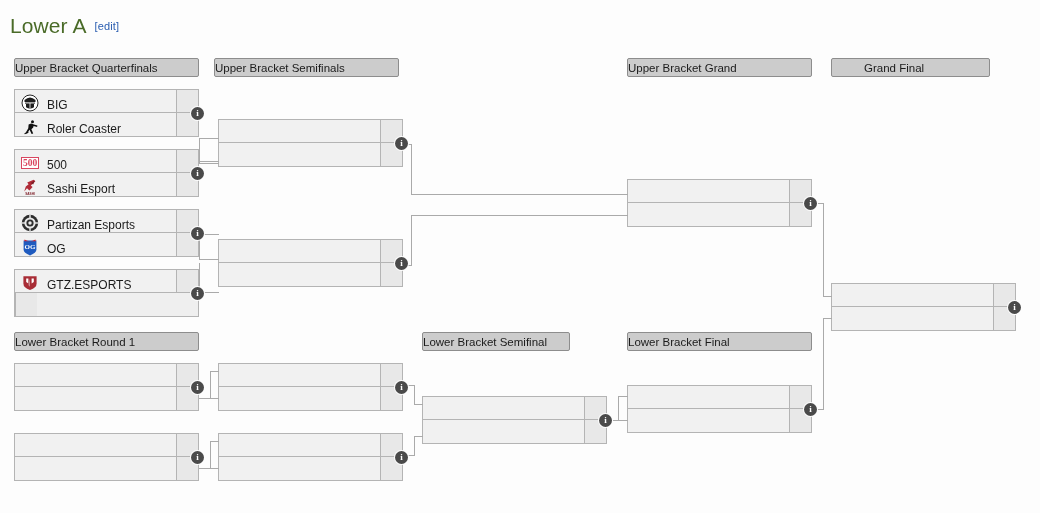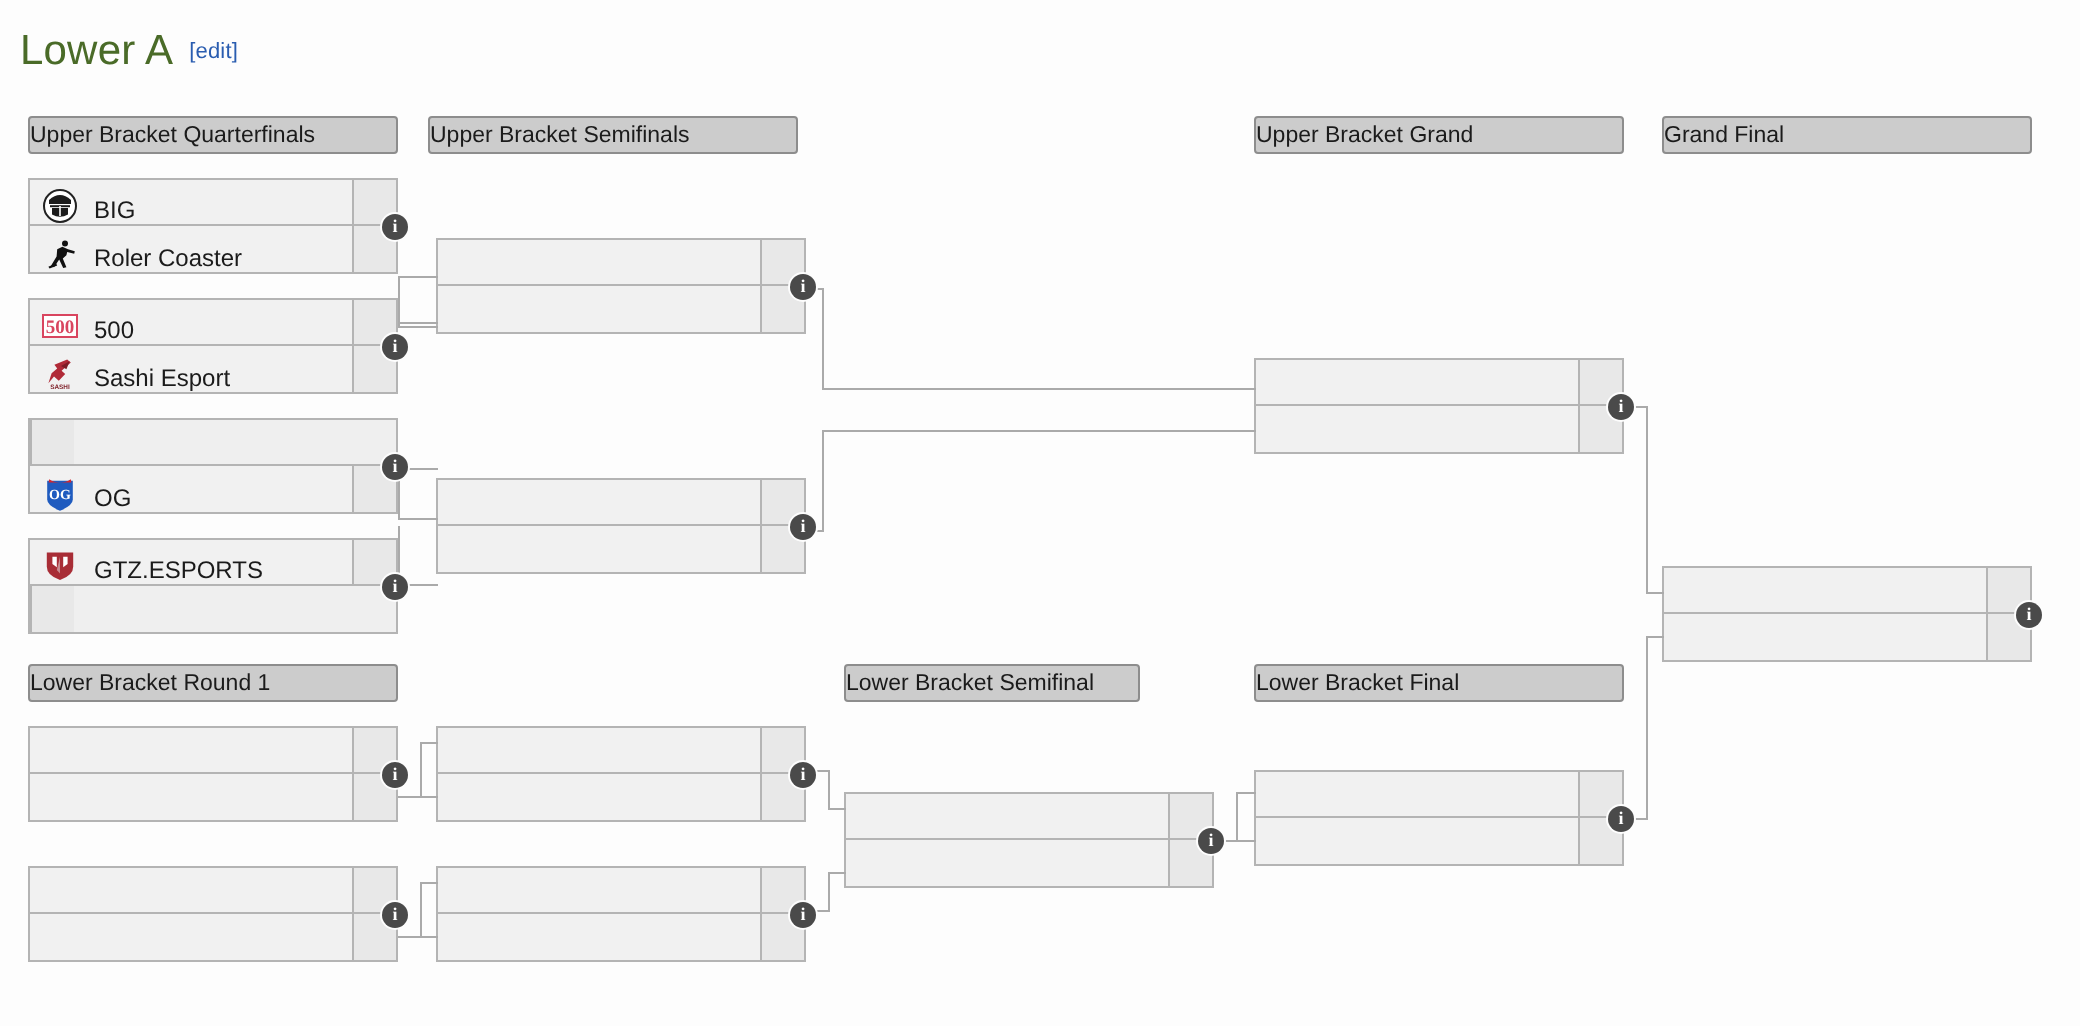--- a/index.html
+++ b/index.html
@@ -142,21 +142,21 @@
 
 <div id="bracket-root">
 
   <div class="page-title">
     <span>Lower A</span><span class="edit-link">[edit]</span>
   </div>
 
   <div class="round-header" style="left:14px;  top:58px;  width:185px;">Upper Bracket Quarterfinals</div>
   <div class="round-header" style="left:214px; top:58px;  width:185px;">Upper Bracket Semifinals</div>
   <div class="round-header" style="left:627px; top:58px;  width:185px;">Upper Bracket Grand</div>
-  <div class="round-header" style="left:831px; top:58px;  width:185px;">Grand Final</div>
+  <div class="round-header" style="left:831px; top:58px;  width:159px;padding-left:32px;">Grand Final</div>
 
   <div class="round-header" style="left:14px;  top:332px; width:185px;">Lower Bracket Round 1</div>
   <div class="round-header" style="left:422px; top:332px; width:148px;">Lower Bracket Semifinal</div>
   <div class="round-header" style="left:627px; top:332px; width:185px;">Lower Bracket Final</div>
 
   <div class="ln h" style="left:199px; top:138px; width:20px;"></div>
   <div class="ln v" style="left:199px; top:138px; height:25px;"></div>
   <div class="ln h" style="left:199px; top:163px; width:20px;"></div>
 
   <div class="ln h" style="left:199px; top:161px; width:20px;"></div>
@@ -261,20 +261,35 @@
         </span>
         <span class="teamname">Sashi Esport</span>
       </div>
       <div class="scorecell"></div>
     </div>
     <div class="infobtn" style="right:-6px; top:17px;">i</div>
   </div>
 
   <div class="match" style="left:14px; top:209px; width:185px; height:48px;">
     <div class="opp top">
+      <div class="namecell">
+        <span class="logo">
+          <svg width="18" height="18" viewBox="0 0 18 18">
+            <circle cx="9" cy="9" r="8.2" fill="#2e2e2e"></circle>
+            <circle cx="9" cy="9" r="5.6" fill="#e9e9e9"></circle>
+            <circle cx="9" cy="9" r="3.6" fill="#2e2e2e"></circle>
+            <circle cx="9" cy="9" r="1.7" fill="#e9e9e9"></circle>
+            <rect x="8.3" y="0.6" width="1.4" height="4" fill="#e9e9e9"></rect>
+            <rect x="8.3" y="13.4" width="1.4" height="4" fill="#e9e9e9"></rect>
+            <rect x="0.6" y="8.3" width="4" height="1.4" fill="#e9e9e9"></rect>
+            <rect x="13.4" y="8.3" width="4" height="1.4" fill="#e9e9e9"></rect>
+          </svg>
+        </span>
+        <span class="teamname">Partizan Esports</span>
+      </div>
       <div class="scorecell"></div>
     </div>
     <div class="opp">
       <div class="namecell">
         <span class="logo">
           <svg width="18" height="18" viewBox="0 0 18 18">
             <path d="M2.6 2.4 h12.8 v9.4 q0 3 -6.4 5.6 Q2.6 14.8 2.6 11.8 Z" fill="#1f5bbf"></path>
             <path d="M3.6 1.6 q2.4 1.6 5.4 1.6 t5.4 -1.6 l0.3 1.6 H3.3 Z" fill="#d6262c"></path>
             <text x="9" y="11.4" font-family="Liberation Serif, serif" font-size="7" font-weight="bold" fill="#fff" text-anchor="middle">OG</text>
           </svg>

